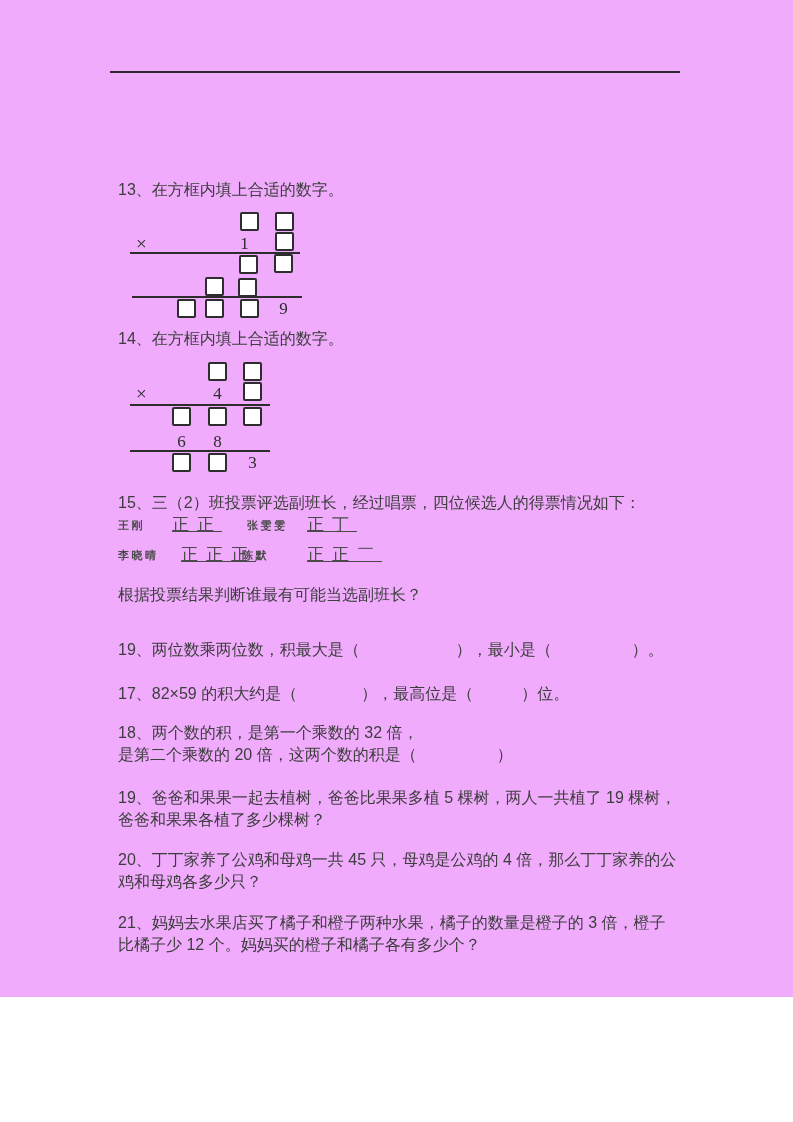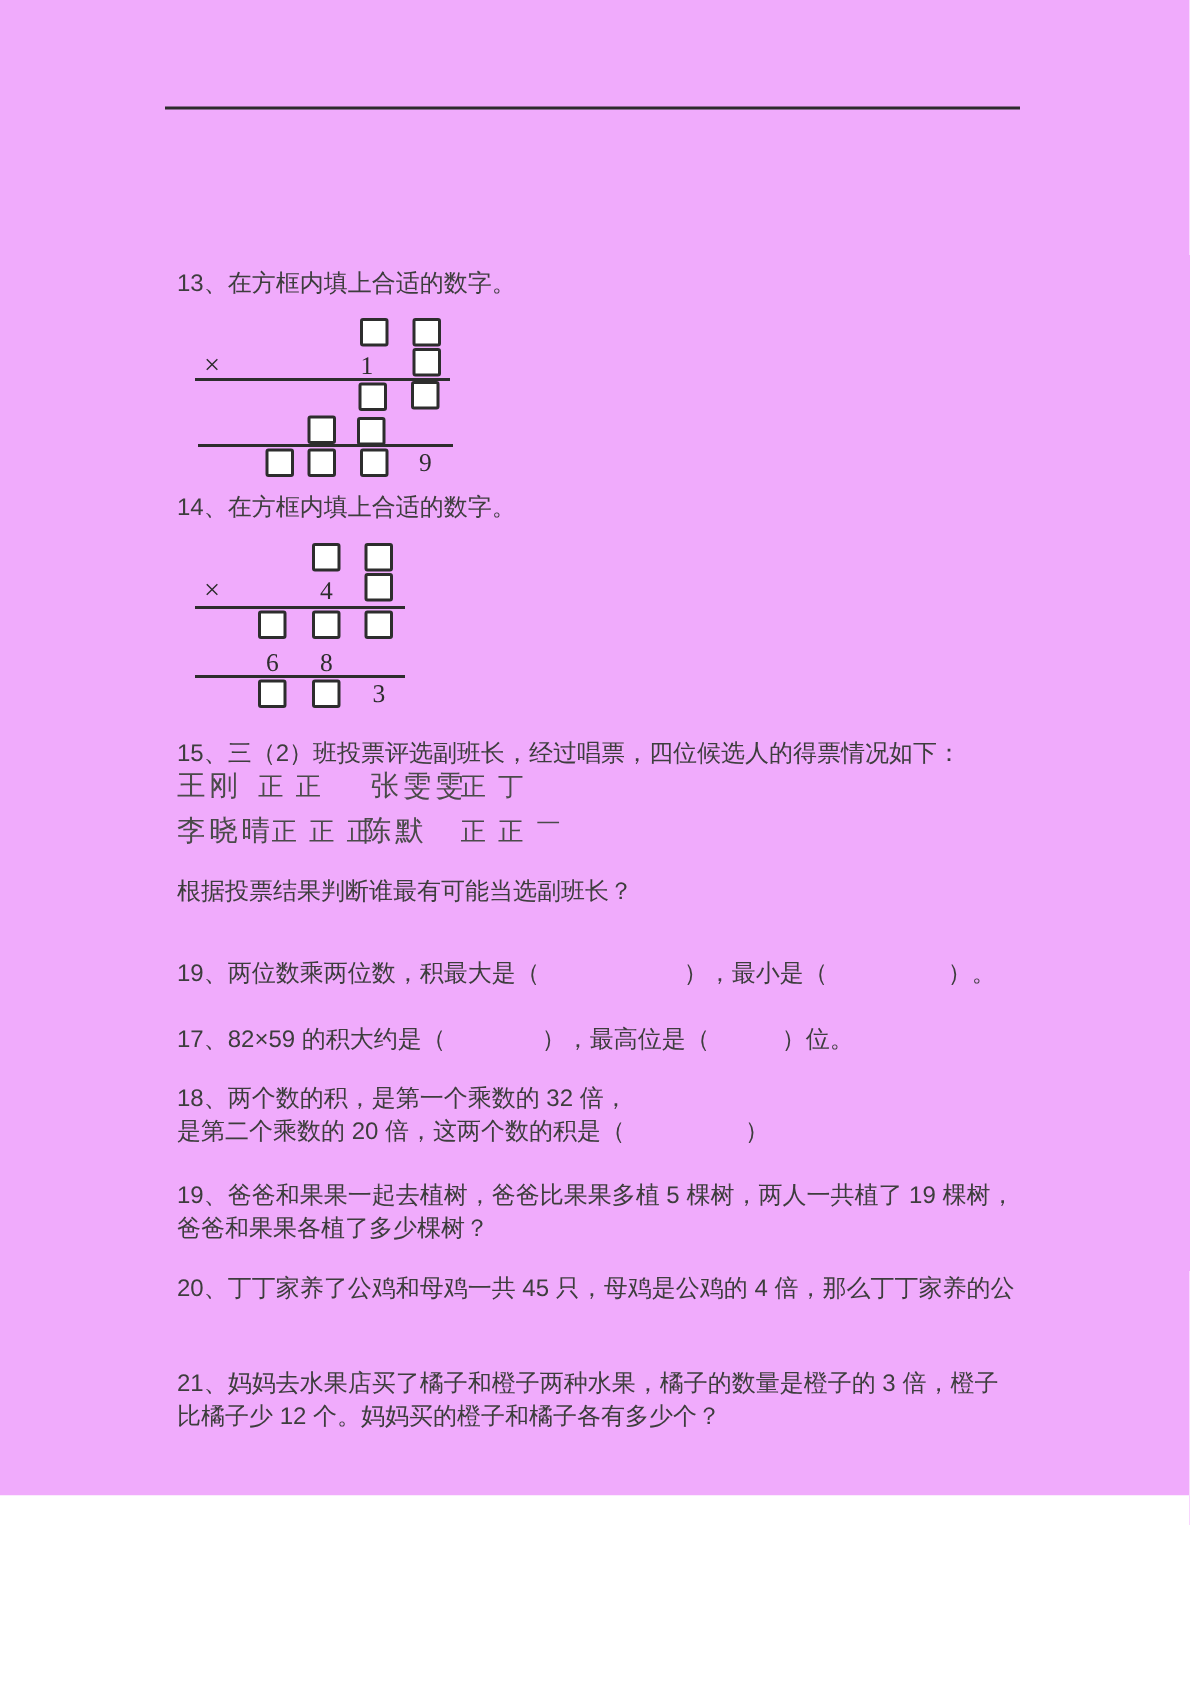--- a/index.html
+++ b/index.html
@@ -59,34 +59,36 @@
   }
   .mline {
     position: absolute;
     height: 0;
     border-top: 2px solid #2d2d2d;
   }
   
   .cname {
     position: absolute;
     font-family: "Liberation Serif", serif;
-    font-size: 19px;
+    font-size: 11px;
     line-height: 22px;
     letter-spacing: 2.5px;
     color: #4a4a4a;
     white-space: pre;
+    font-weight: bold;
   }
   .ctally {
     position: absolute;
     font-family: "Liberation Serif", serif;
     font-size: 17px;
     line-height: 22px;
     letter-spacing: 8px;
     color: #4a4a4a;
     white-space: pre;
+    text-decoration: underline;
   }
 </style>
 </head>
 <body>
 
 <div class="page">
 
   <div class="rule-top"></div>
 
   <div class="tline" style="top:179px">13、在方框内填上合适的数字。</div>
@@ -166,20 +168,21 @@
     <div class="pl">是第二个乘数的 20 倍，这两个数的积是（　　　　　）</div>
   </div>
 
   <div class="pblock" style="top:787px">
     <div class="pl">19、爸爸和果果一起去植树，爸爸比果果多植 5 棵树，两人一共植了 19 棵树，</div>
     <div class="pl">爸爸和果果各植了多少棵树？</div>
   </div>
 
   <div class="pblock" style="top:849px">
     <div class="pl">20、丁丁家养了公鸡和母鸡一共 45 只，母鸡是公鸡的 4 倍，那么丁丁家养的公</div>
+    <div class="pl">鸡和母鸡各多少只？</div>
   </div>
 
   <div class="pblock" style="top:912px">
     <div class="pl">21、妈妈去水果店买了橘子和橙子两种水果，橘子的数量是橙子的 3 倍，橙子</div>
     <div class="pl">比橘子少 12 个。妈妈买的橙子和橘子各有多少个？</div>
   </div>
 
 
 </div>
 

